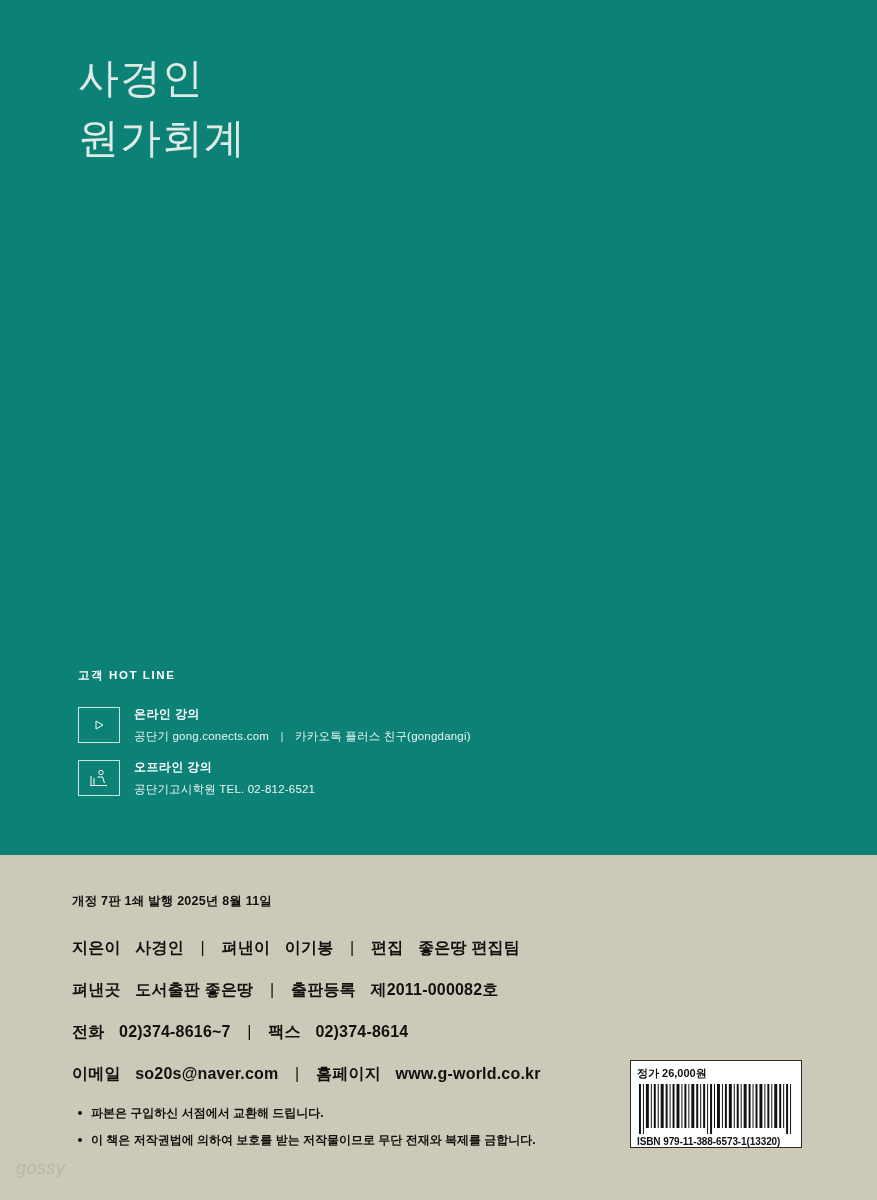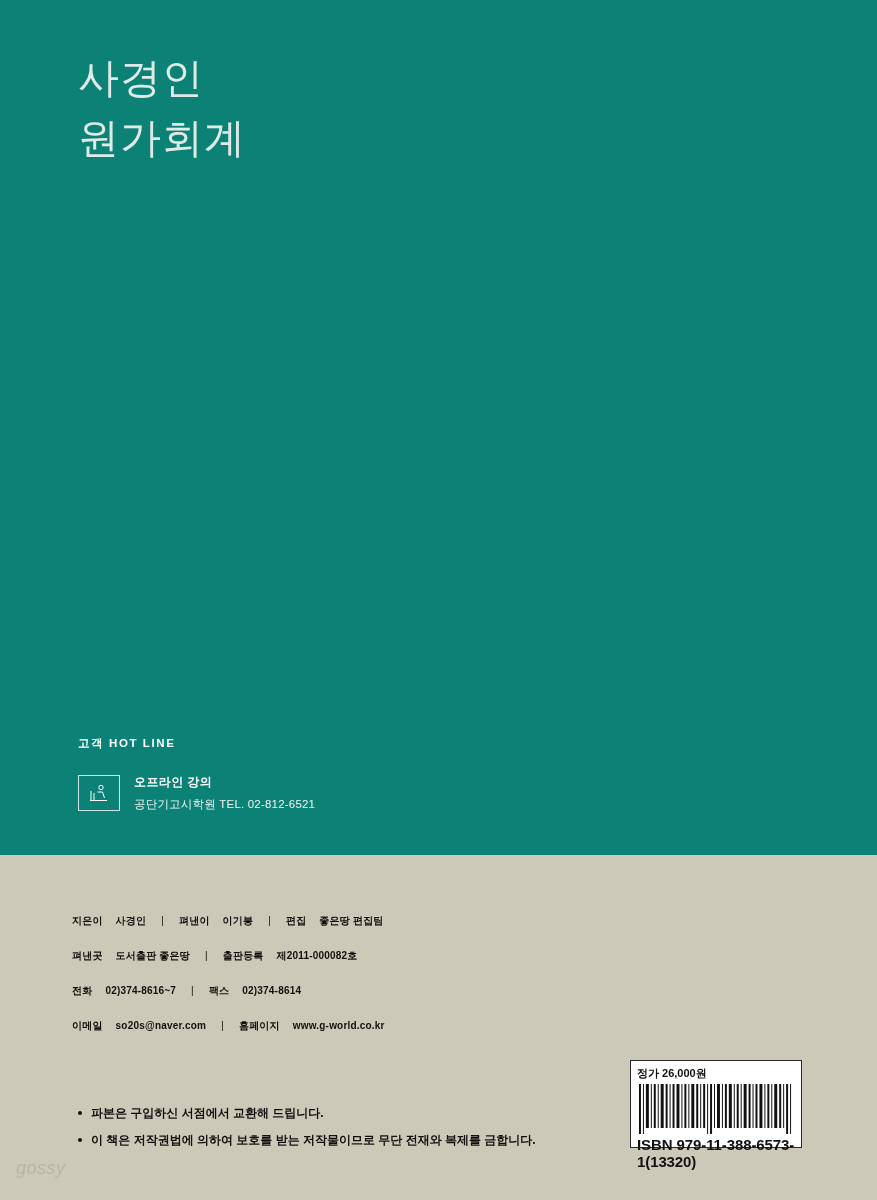--- a/index.html
+++ b/index.html
@@ -38,21 +38,21 @@
     font-weight: 400;
     letter-spacing: 1px;
     color: #dfeae7;
     margin: 0 0 8px 0;
     white-space: nowrap;
   }
   
   .hotline {
     position: absolute;
     left: 78px;
-    top: 736px;
+    top: 668px;
     color: #ffffff;
   }
   .hotline-title {
     font-size: 11.5px;
     font-weight: bold;
     letter-spacing: 1.6px;
     color: #ffffff;
     margin-bottom: 22px;
   }
   .hotline-row {
@@ -106,21 +106,21 @@
     top: 893px;
     color: #12100e;
   }
   .pub-date {
     font-size: 12.5px;
     font-weight: bold;
     letter-spacing: 0.2px;
     margin-bottom: 28px;
   }
   .imprint-line {
-    font-size: 10px;
+    font-size: 16px;
     font-weight: bold;
     letter-spacing: 0.2px;
     margin-bottom: 9px;
     white-space: nowrap;
     margin-top: 21px;
   }
   .imp-label { margin-right: 10px; }
   .imp-div {
     display: inline-block;
     padding: 0 12px;
@@ -165,21 +165,21 @@
     font-weight: bold;
     color: #111;
     margin-bottom: 3px;
   }
   .bars {
     height: 50px;
     width: 100%;
     display: block;
   }
   .isbn-text {
-    font-size: 15px;
+    font-size: 10px;
     font-weight: bold;
     color: #111;
     margin-top: 2px;
     letter-spacing: -0.1px;
   }
   .watermark {
     position: absolute;
     left: 16px;
     top: 1158px;
     font-size: 18px;
@@ -196,20 +196,35 @@
   <div class="cover-top">
 
     <div class="title-block">
       <div class="title-line">사경인</div>
       <div class="title-line">원가회계</div>
     </div>
 
     <div class="hotline">
       <div class="hotline-title">고객 HOT LINE</div>
 
+      <div class="hotline-row">
+        <div class="hl-icon">
+          <svg width="14" height="14" viewBox="0 0 14 14" aria-hidden="true">
+            <polygon points="4,3 11,7 4,11" fill="none" stroke="#ffffff" stroke-width="1"></polygon>
+          </svg>
+        </div>
+        <div class="hl-texts">
+          <div class="hl-head">온라인 강의</div>
+          <div class="hl-sub">
+            <span>공단기 gong.conects.com</span>
+            <span class="hl-sep">|</span>
+            <span>카카오톡 플러스 친구(gongdangi)</span>
+          </div>
+        </div>
+      </div>
 
       <div class="hotline-row">
         <div class="hl-icon">
           <svg width="22" height="22" viewBox="0 0 22 22" aria-hidden="true">
             <circle cx="13" cy="5.5" r="2.2" fill="none" stroke="#ffffff" stroke-width="1"></circle>
             <path d="M9.5 10 L14.5 10 L16.5 16" fill="none" stroke="#ffffff" stroke-width="1"></path>
             <path d="M3 18 L3 9" stroke="#ffffff" stroke-width="1"></path>
             <path d="M6 18 L6 11" stroke="#ffffff" stroke-width="1"></path>
             <path d="M2 18.5 L19 18.5" stroke="#ffffff" stroke-width="1"></path>
           </svg>
@@ -218,20 +233,21 @@
           <div class="hl-head">오프라인 강의</div>
           <div class="hl-sub">공단기고시학원 TEL. 02-812-6521</div>
         </div>
       </div>
     </div>
   </div>
 
   <div class="cover-bottom"></div>
 
   <div class="imprint">
+    <div class="pub-date">개정 7판 1쇄 발행 2025년 8월 11일</div>
 
     <div class="imprint-line">
       <span class="imp-label">지은이</span>
       <span>사경인</span>
       <span class="imp-div">|</span>
       <span class="imp-label">펴낸이</span>
       <span>이기봉</span>
       <span class="imp-div">|</span>
       <span class="imp-label">편집</span>
       <span>좋은땅 편집팀</span>

